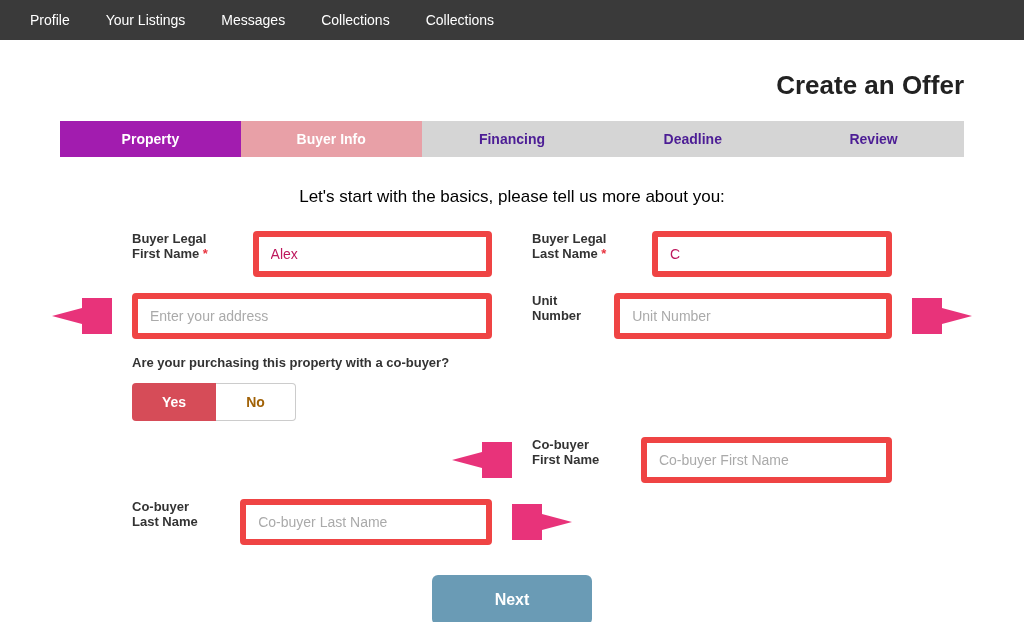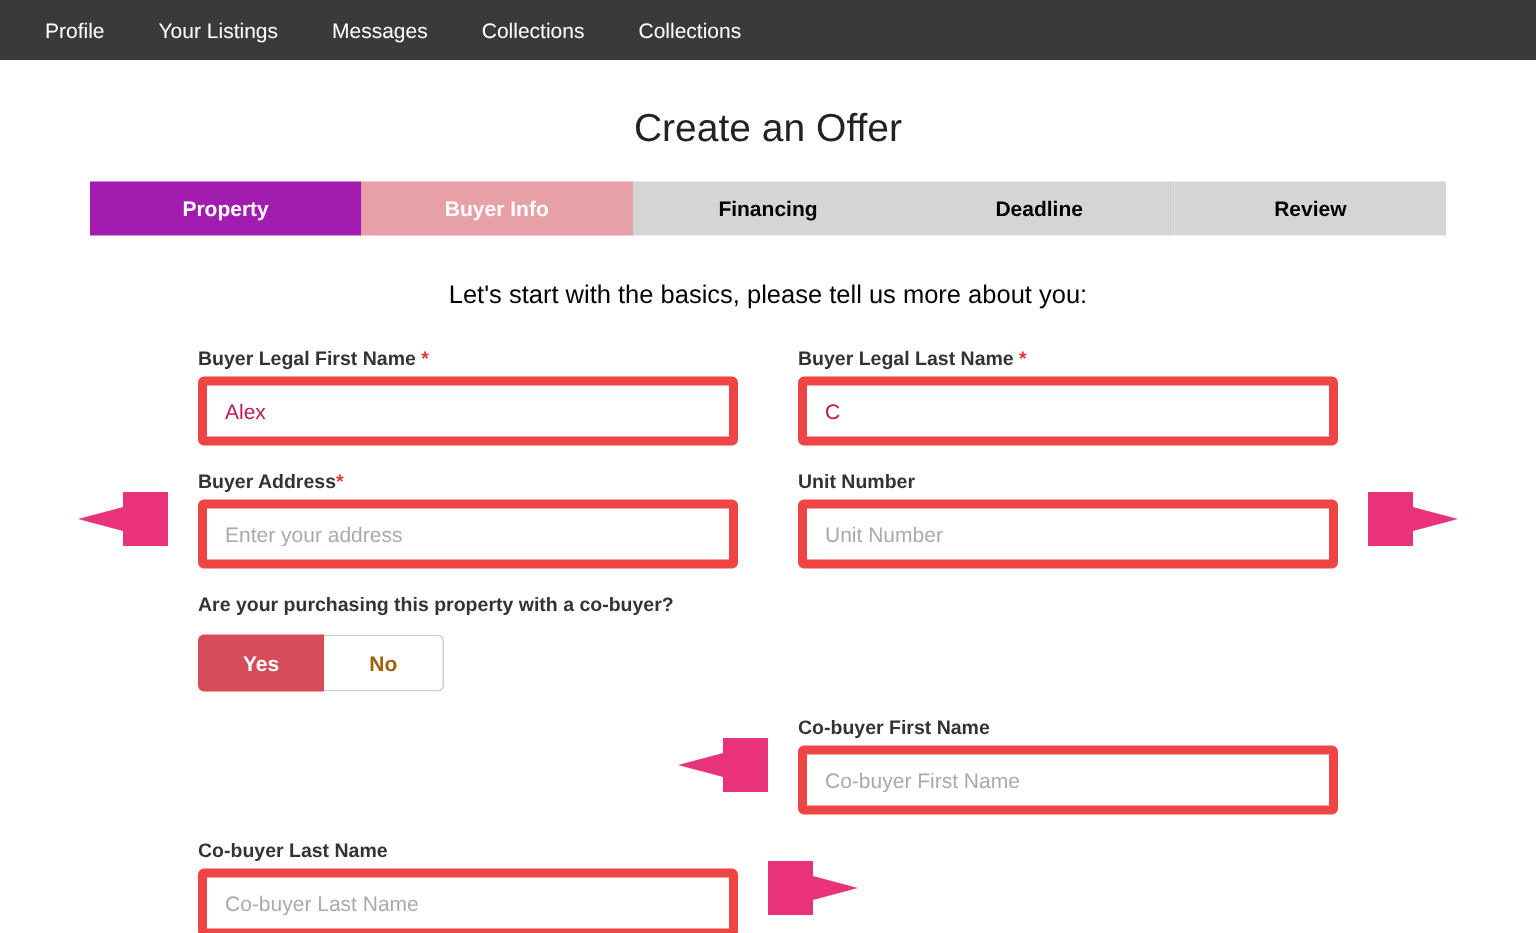--- a/index.html
+++ b/index.html
@@ -27,23 +27,23 @@
       margin-right: 36px;
       line-height: 40px;
     }
 
     
     .main {
       padding: 30px 60px 20px;
     }
 
     .page-title {
-      text-align: center;
+      text-align: right;
       font-size: 26px;
-      font-weight: 400;
+      font-weight: 700;
       color: #222;
       margin-bottom: 20px;
     }
 
     
     .stepper {
       display: flex;
       margin-bottom: 30px;
     }
     .step {
@@ -57,21 +57,21 @@
     .step.active {
       background: #a21caf;
       color: #fff;
     }
     .step.current {
       background: #e8a0a7;
       color: #fff;
     }
     .step.inactive {
       background: #d5d5d5;
-      color: #000000;
+      color: #4c1d95;
     }
 
     
     .subtitle {
       text-align: center;
       font-size: 17px;
       color: #000000;
       font-weight: 500;
       margin-bottom: 24px;
     }
@@ -81,22 +81,23 @@
       display: grid;
       grid-template-columns: 1fr 1fr;
       gap: 16px 40px;
       max-width: 760px;
       margin: 0 auto;
       position: relative;
     }
 
     .form-group {
       display: flex;
-      flex-direction: column;
+      flex-direction: row;
       position: relative;
+      gap: 24px;
     }
 
     .form-label {
       font-size: 13px;
       font-weight: 600;
       color: #333;
       margin-bottom: 5px;
     }
     .form-label .required {
       color: #e8333f;
@@ -227,23 +228,20 @@
         <span>Buyer Legal Last Name</span><span class="required"> *</span>
       </label>
       <input class="form-input" type="text" value="C" style="">
     </div>
 
     <div class="form-group" style="position:relative;">
 
       <svg class="arrow-left" viewBox="0 0 60 36" xmlns="http://www.w3.org/2000/svg">
         <polygon class="arrow-svg" points="60,0 60,36 30,36 30,26 0,18 30,10 30,0"></polygon>
       </svg>
-      <label class="form-label">
-        <span>Buyer Address</span><span class="required">*</span>
-      </label>
       <input class="form-input" type="text" placeholder="Enter your address" style="">
     </div>
 
     <div class="form-group" style="position:relative;">
 
       <svg class="arrow-right" viewBox="0 0 60 36" xmlns="http://www.w3.org/2000/svg">
         <polygon class="arrow-svg" points="0,0 0,36 30,36 30,26 60,18 30,10 30,0"></polygon>
       </svg>
       <label class="form-label">Unit Number</label>
       <input class="form-input" type="text" placeholder="Unit Number" style="">

